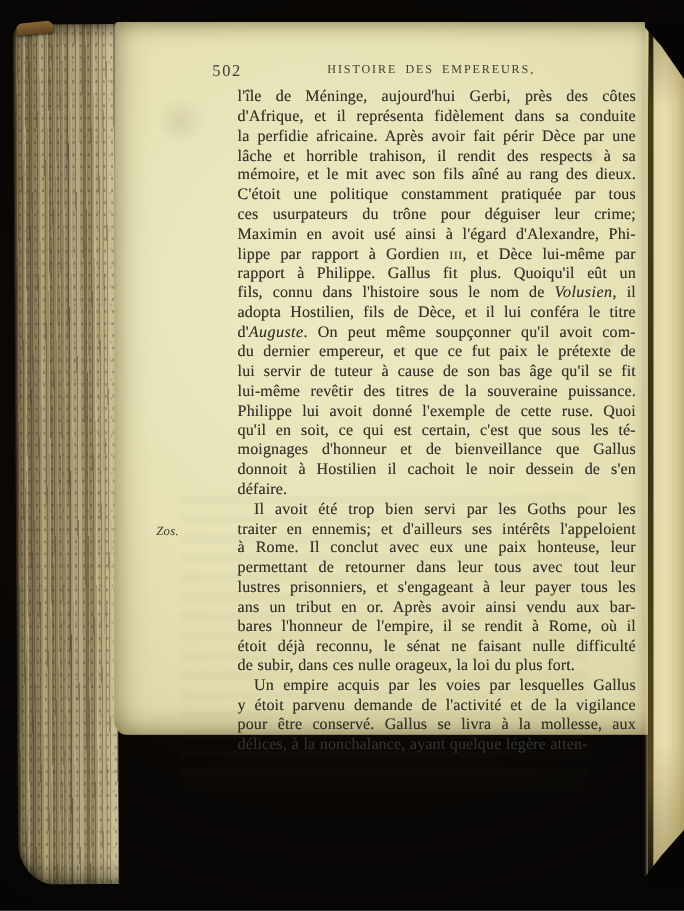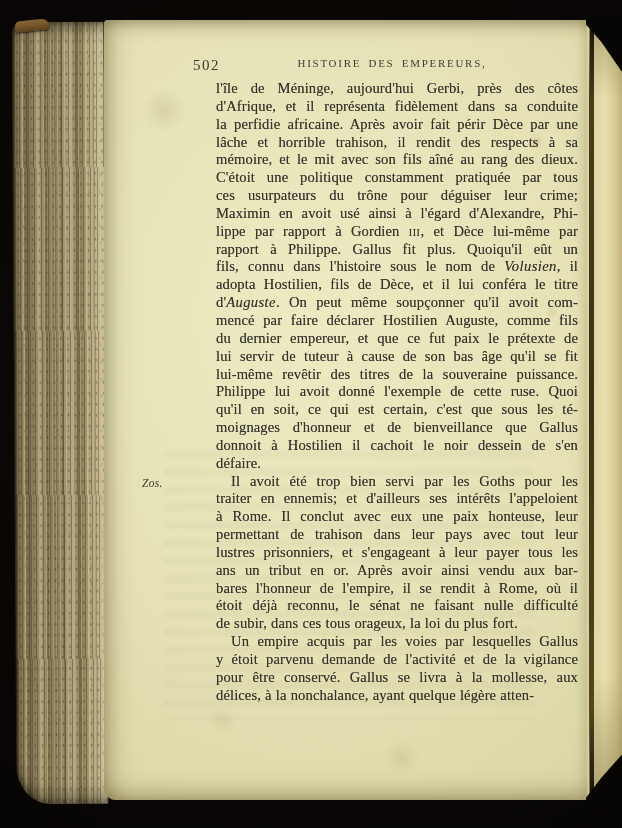--- a/index.html
+++ b/index.html
@@ -31,21 +31,21 @@
   }
   .clasp{
     position:absolute;left:15px;top:20px;width:34px;height:11px;
     background:linear-gradient(180deg,#8a6637,#5d431f);
     border-radius:5px 7px 3px 3px;transform:rotate(-6deg);
     box-shadow:0 1px 2px rgba(0,0,0,.7);
   }
 
   
   .page{
-    position:absolute;left:104px;top:20px;width:486px;height:780px;
+    position:absolute;left:104px;top:20px;width:486px;height:648px;
     background:radial-gradient(120% 90% at 42% 38%, #edeac2 0%, #e6e2b6 45%, #ddd8a9 76%, #cdc795 100%);
     border-radius:4px 2px 2px 12px;
     box-shadow:
       inset 15px 0 28px -13px rgba(95,82,40,.5),
       inset 0 11px 20px -11px rgba(80,68,30,.55),
       inset -9px 0 16px -8px rgba(120,105,55,.38),
       inset 0 -18px 26px -15px rgba(90,78,35,.45);
   }
   .page .stains{
     position:absolute;inset:0;pointer-events:none;
@@ -136,38 +136,37 @@
         <div class="line">lâche et horrible trahison, il rendit des respects à sa</div>
         <div class="line">mémoire, et le mit avec son fils aîné au rang des dieux.</div>
         <div class="line">C'étoit une politique constamment pratiquée par tous</div>
         <div class="line">ces usurpateurs du trône pour déguiser leur crime;</div>
         <div class="line">Maximin en avoit usé ainsi à l'égard d'Alexandre, Phi-</div>
         <div class="line">lippe par rapport à Gordien <span class="sc">iii</span>, et Dèce lui-même par</div>
         <div class="line">rapport à Philippe. Gallus fit plus. Quoiqu'il eût un</div>
         <div class="line">fils, connu dans l'histoire sous le nom de <i>Volusien</i>, il</div>
         <div class="line">adopta Hostilien, fils de Dèce, et il lui conféra le titre</div>
         <div class="line">d'<i>Auguste</i>. On peut même soupçonner qu'il avoit com-</div>
-        <div class="line">mencé par faire déclarer Hostilien Auguste, comme fils</div>
         <div class="line">du dernier empereur, et que ce fut paix le prétexte de</div>
         <div class="line">lui servir de tuteur à cause de son bas âge qu'il se fit</div>
         <div class="line">lui-même revêtir des titres de la souveraine puissance.</div>
         <div class="line">Philippe lui avoit donné l'exemple de cette ruse. Quoi</div>
         <div class="line">qu'il en soit, ce qui est certain, c'est que sous les té-</div>
         <div class="line">moignages d'honneur et de bienveillance que Gallus</div>
         <div class="line">donnoit à Hostilien il cachoit le noir dessein de s'en</div>
         <div class="line end">défaire.</div>
         <div class="line indent">Il avoit été trop bien servi par les Goths pour les</div>
         <div class="line">traiter en ennemis; et d'ailleurs ses intérêts l'appeloient</div>
         <div class="line">à Rome. Il conclut avec eux une paix honteuse, leur</div>
-        <div class="line">permettant de trahison dans leur pays avec tout leur</div>
+        <div class="line">permettant de retourner dans leur tous avec tout leur</div>
         <div class="line">lustres prisonniers, et s'engageant à leur payer tous les</div>
         <div class="line">ans un tribut en or. Après avoir ainsi vendu aux bar-</div>
         <div class="line">bares l'honneur de l'empire, il se rendit à Rome, où il</div>
         <div class="line">étoit déjà reconnu, le sénat ne faisant nulle difficulté</div>
-        <div class="line end">de subir, dans ces tous orageux, la loi du plus fort.</div>
+        <div class="line end">de subir, dans ces nulle orageux, la loi du plus fort.</div>
         <div class="line indent">Un empire acquis par les voies par lesquelles Gallus</div>
         <div class="line">y étoit parvenu demande de l'activité et de la vigilance</div>
         <div class="line">pour être conservé. Gallus se livra à la mollesse, aux</div>
         <div class="line end">délices, à la nonchalance, ayant quelque légère atten-</div>
       </div>
   </div>
 
   <div class="gutter-crease"></div>
   <div class="facing-edge"></div>
   <div class="corner-black tr"></div>

